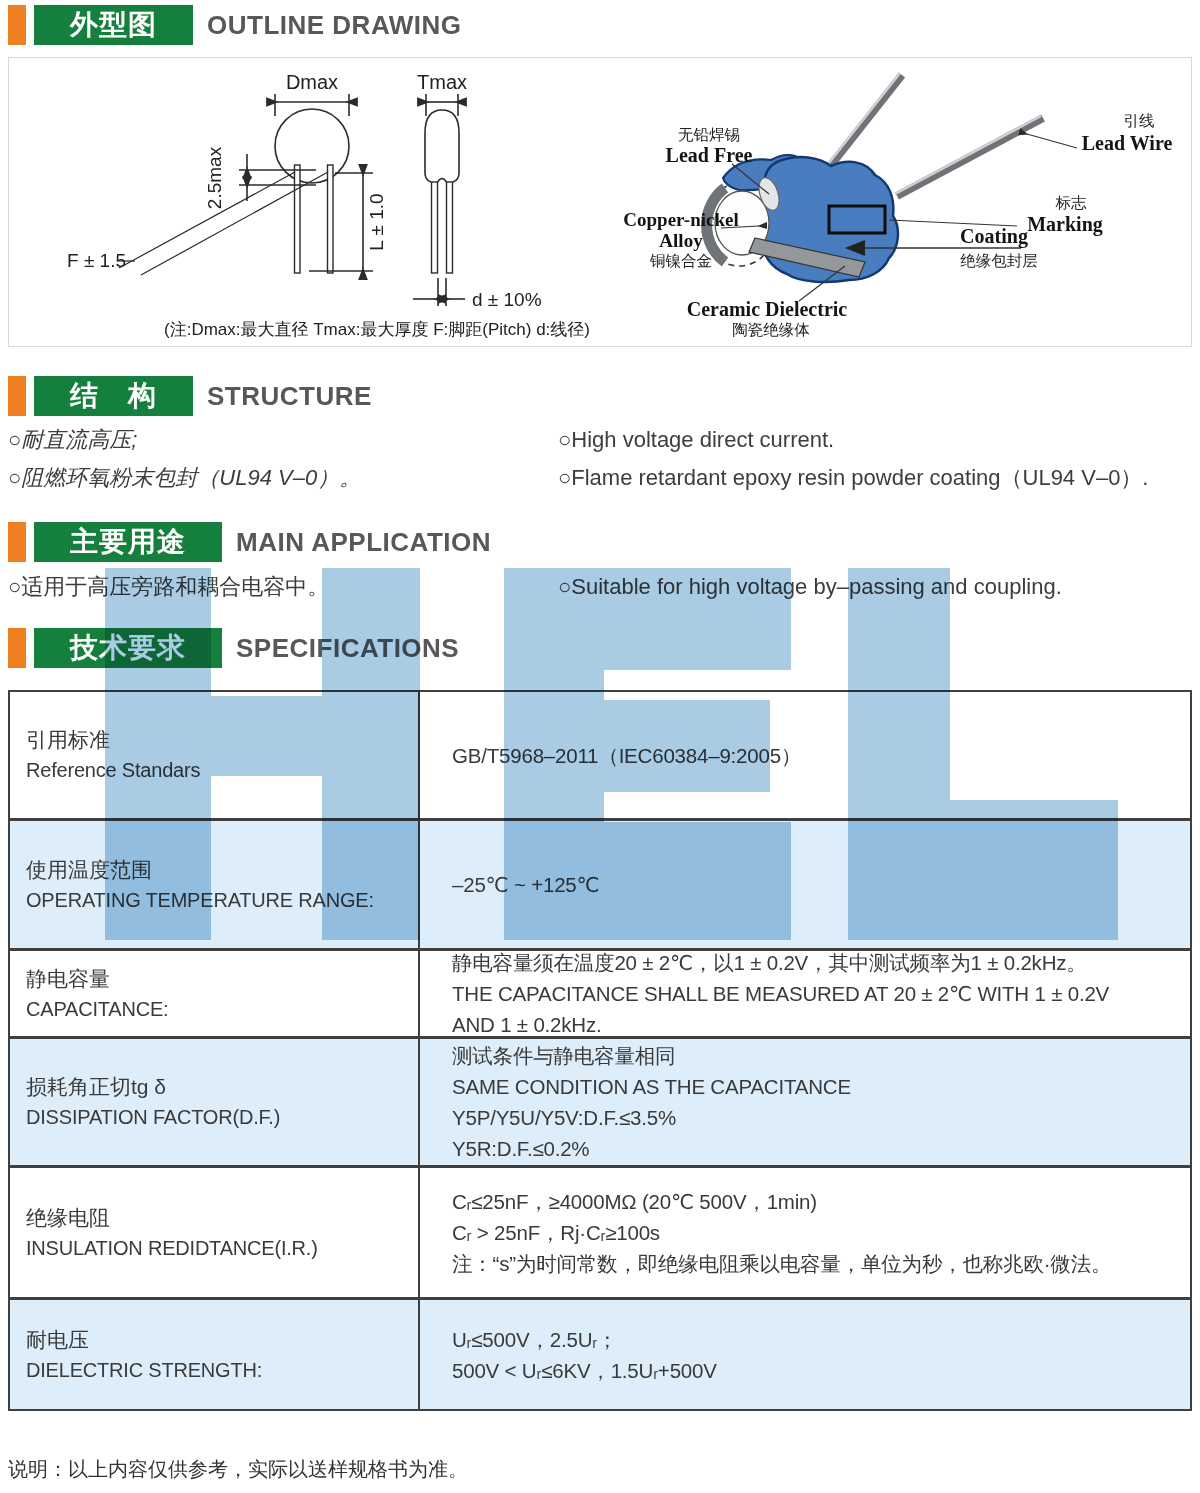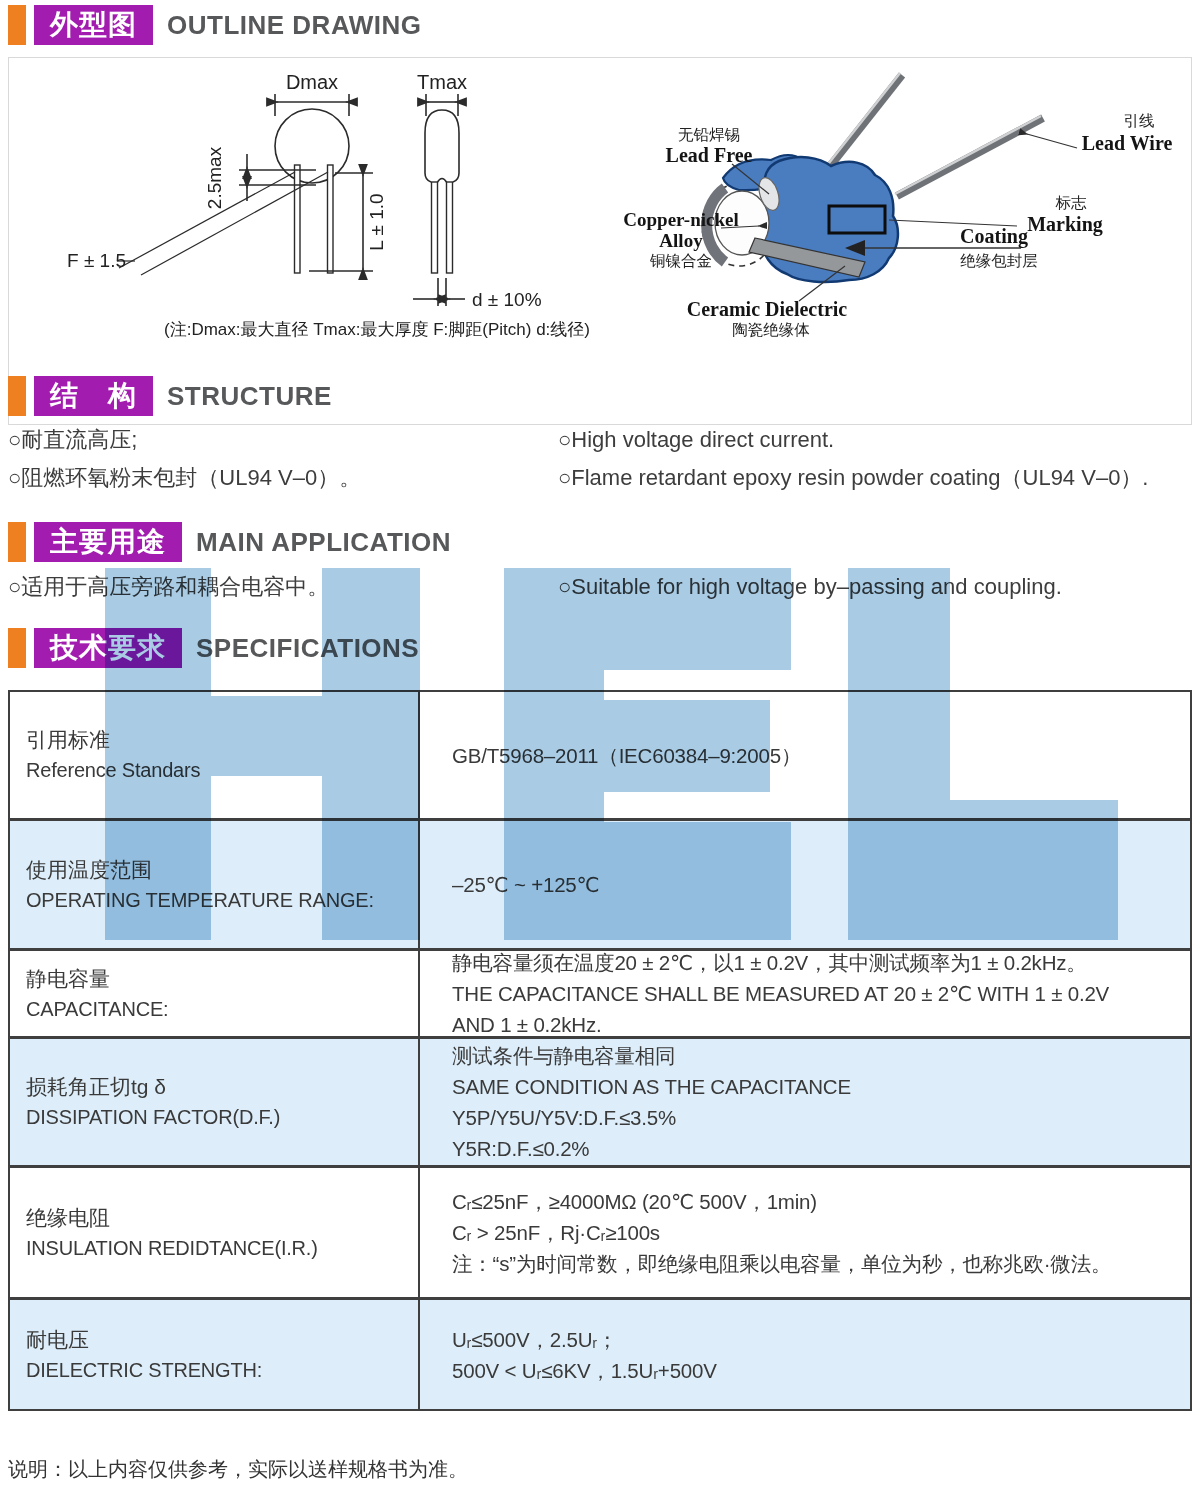--- a/index.html
+++ b/index.html
@@ -1,25 +1,25 @@
 <!DOCTYPE html>
 <html><head>
 <meta charset="utf-8">
 <style>
   html,body{margin:0;padding:0;background:#fff;}
   .page{position:relative;width:1200px;height:1493px;background:#fff;overflow:hidden;
         font-family:"Liberation Sans","DejaVu Sans",sans-serif;color:#3a3a3a;}
   
   .sec-header{position:absolute;left:8px;display:flex;align-items:center;height:40px;}
   .accent-bar{width:18px;height:40px;background:#ee8022;margin-right:8px;flex:0 0 auto;}
-  .badge{height:40px;background:#a21caf;color:#fff;font-weight:bold;font-size:28px;
-         display:flex;align-items:center;justify-content:center;padding:0 16px;letter-spacing:1px;}
+  .badge{height:40px;background:#15803d;color:#fff;font-weight:bold;font-size:28px;
+         display:flex;align-items:center;justify-content:center;padding:0 36px;letter-spacing:1px;}
   .sec-title{margin:0 0 0 14px;font-size:26px;font-weight:bold;color:#57585a;letter-spacing:0.5px;white-space:nowrap;}
   
-  .panel{position:absolute;left:8px;top:57px;width:1184px;height:368px;border:1px solid #d9d9d9;background:#fff;box-sizing:border-box;}
+  .panel{position:absolute;left:8px;top:57px;width:1184px;height:290px;border:1px solid #d9d9d9;background:#fff;box-sizing:border-box;}
   
   .bullets{position:absolute;font-size:22px;color:#3d3d3d;}
   .bullets .line{height:38px;line-height:32px;white-space:nowrap;}
   
   .spec-table{position:absolute;left:8px;top:690px;width:1184px;border:2px solid #3f3f3f;box-sizing:border-box;}
   .t-row{display:flex;box-sizing:border-box;}
   .t-row + .t-row{border-top:3px solid #3f3f3f;}
   .t-row.blue{background:#ddeefa;}
   .t-label{width:410px;flex:0 0 auto;border-right:2px solid #3f3f3f;box-sizing:border-box;
            display:flex;flex-direction:column;justify-content:center;padding-left:16px;}
@@ -153,21 +153,21 @@
         <text class="cjk-s" x="762" y="277" text-anchor="middle">陶瓷绝缘体</text>
       </g>
     </svg>
   </div>
 
   <div class="sec-header" style="top:376px;">
     <div class="accent-bar"></div>
     <div class="badge">结　构</div>
     <h2 class="sec-title">STRUCTURE</h2>
   </div>
-  <div class="bullets" style="left:8px;top:424px;">
+  <div class="bullets" style="left:8px;top:424px;font-style:italic;">
     <div class="line">○耐直流高压;</div>
     <div class="line">○阻燃环氧粉末包封（UL94 V–0）。</div>
   </div>
   <div class="bullets" style="left:558px;top:424px;">
     <div class="line">○High voltage direct current.</div>
     <div class="line">○Flame  retardant epoxy resin  powder coating（UL94 V–0）.</div>
   </div>
 
   <div class="sec-header" style="top:522px;text-align:center;">
     <div class="accent-bar"></div>

